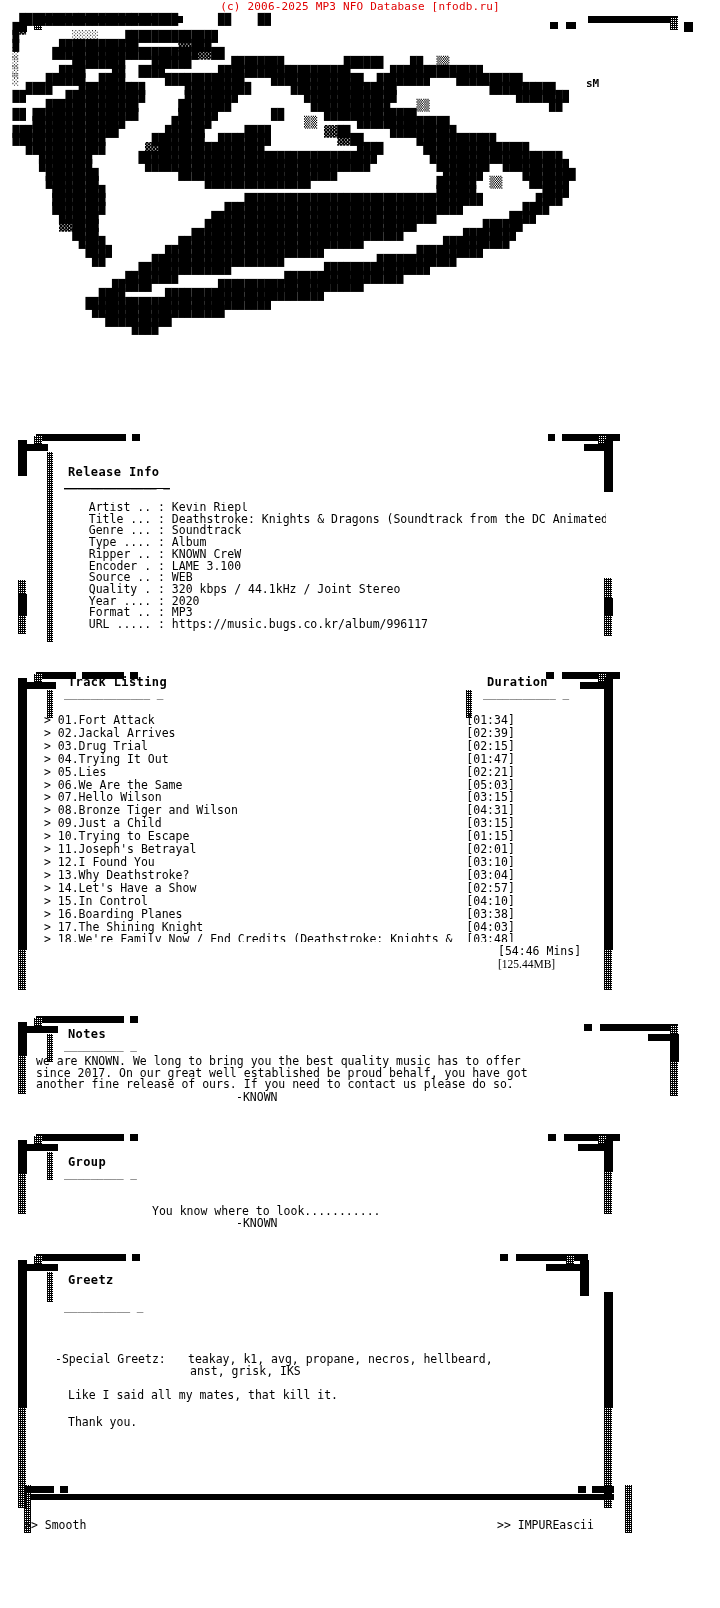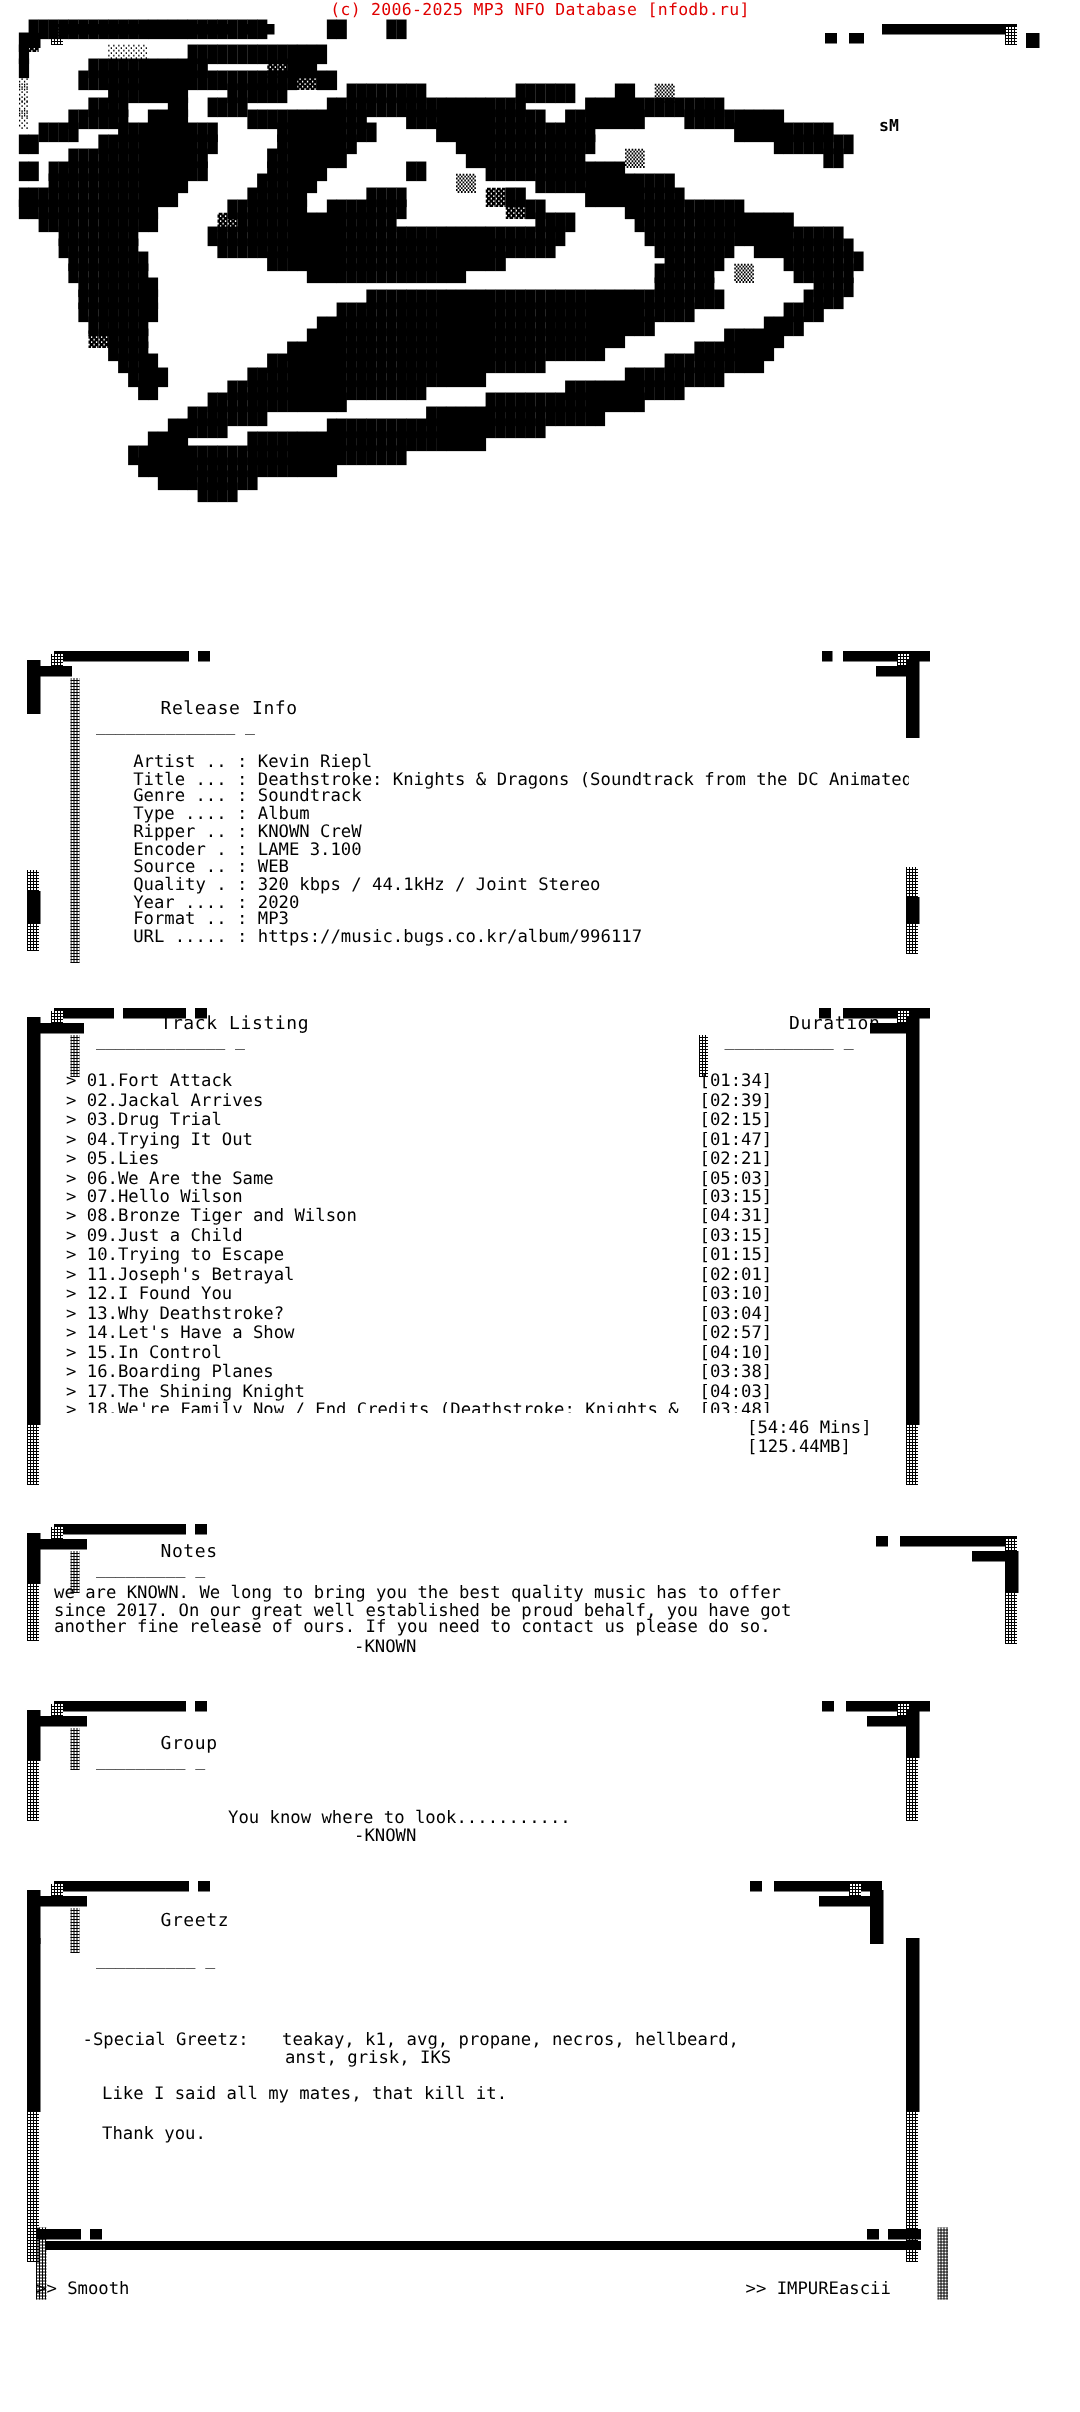--- a/index.html
+++ b/index.html
@@ -74,24 +74,23 @@
     background-image:
       repeating-linear-gradient(0deg,#000 0 1px,transparent 1px 2px),
       repeating-linear-gradient(90deg,#000 0 1px,transparent 1px 2px);
     background-size: 2px 2px;
   }
 
   .sect-title {
     position: absolute;
     font-size: 12px;
     line-height: 13px;
-    font-weight: normal;
+    font-weight: bold;
     letter-spacing: 0.4px;
     white-space: pre;
-    margin-left: 39px;
   }
   .sect-rule {
     position: absolute;
     font-size: 11px;
     line-height: 11px;
     white-space: pre;
     letter-spacing: 0px;
   }
 
   .body-text {
@@ -189,21 +188,21 @@
 
   <div class="dith-fade" style="left:18px; top:150px; width:8px; height:54px;
               background-size:2px 2px;"></div>
   <div class="bar" style="left:18px;  top:164px; width:9px;  height:22px;"></div>
   <div class="dith" style="left:47px;  top:22px;  width:6px;  height:190px;"></div>
 
   <div class="dith-fade" style="left:604px; top:148px; width:8px; height:58px;"></div>
   <div class="bar" style="left:604px; top:168px; width:9px;  height:18px;"></div>
 
   <div class="sect-title" style="left:68px; top:36px;">Release Info</div>
-  <div class="sect-rule" style="left:64px; top:48px;">______________ _</div>
+  <div class="sect-rule" style="left:64px; top:48px;text-decoration:underline;">______________ _</div>
 
   <div class="clip-box" style="left:68px; top:72px; width:538px; height:140px;">
     <div class="body-text" style="left:0; top:0;">   Artist .. : Kevin Riepl
    Title ... : Deathstroke: Knights &amp; Dragons (Soundtrack from the DC Animated Movie)
    Genre ... : Soundtrack
    Type .... : Album
    Ripper .. : KNOWN CreW
    Encoder . : LAME 3.100
    Source .. : WEB
    Quality . : 320 kbps / 44.1kHz / Joint Stereo
@@ -257,21 +256,21 @@
 &gt; 12.I Found You                                             [03:10]
 &gt; 13.Why Deathstroke?                                        [03:04]
 &gt; 14.Let's Have a Show                                       [02:57]
 &gt; 15.In Control                                              [04:10]
 &gt; 16.Boarding Planes                                         [03:38]
 &gt; 17.The Shining Knight                                      [04:03]
 &gt; 18.We're Family Now / End Credits (Deathstroke: Knights &amp;  [03:48]</div>
   </div>
 
   <div class="body-text" style="left:498px; top:278px;">[54:46 Mins]</div>
-  <div class="body-text" style="left:498px; top:291px;">[125.44MB]</div>
+  <div class="body-text" style="left:498px; top:291px;font-family:Liberation Serif, serif;">[125.44MB]</div>
 </div>
 
 <div class="box" style="left:0; top:1012px; width:720px; height:110px;">
 
   <div class="bar" style="left:36px;  top:4px;  width:88px;  height:7px;"></div>
   <div class="bar" style="left:130px; top:4px;  width:8px;   height:7px;"></div>
   <div class="dith" style="left:34px;  top:6px;  width:8px;   height:14px;"></div>
   <div class="bar" style="left:18px;  top:10px; width:9px;   height:34px;"></div>
   <div class="bar" style="left:26px;  top:14px; width:32px;  height:7px;"></div>
 

